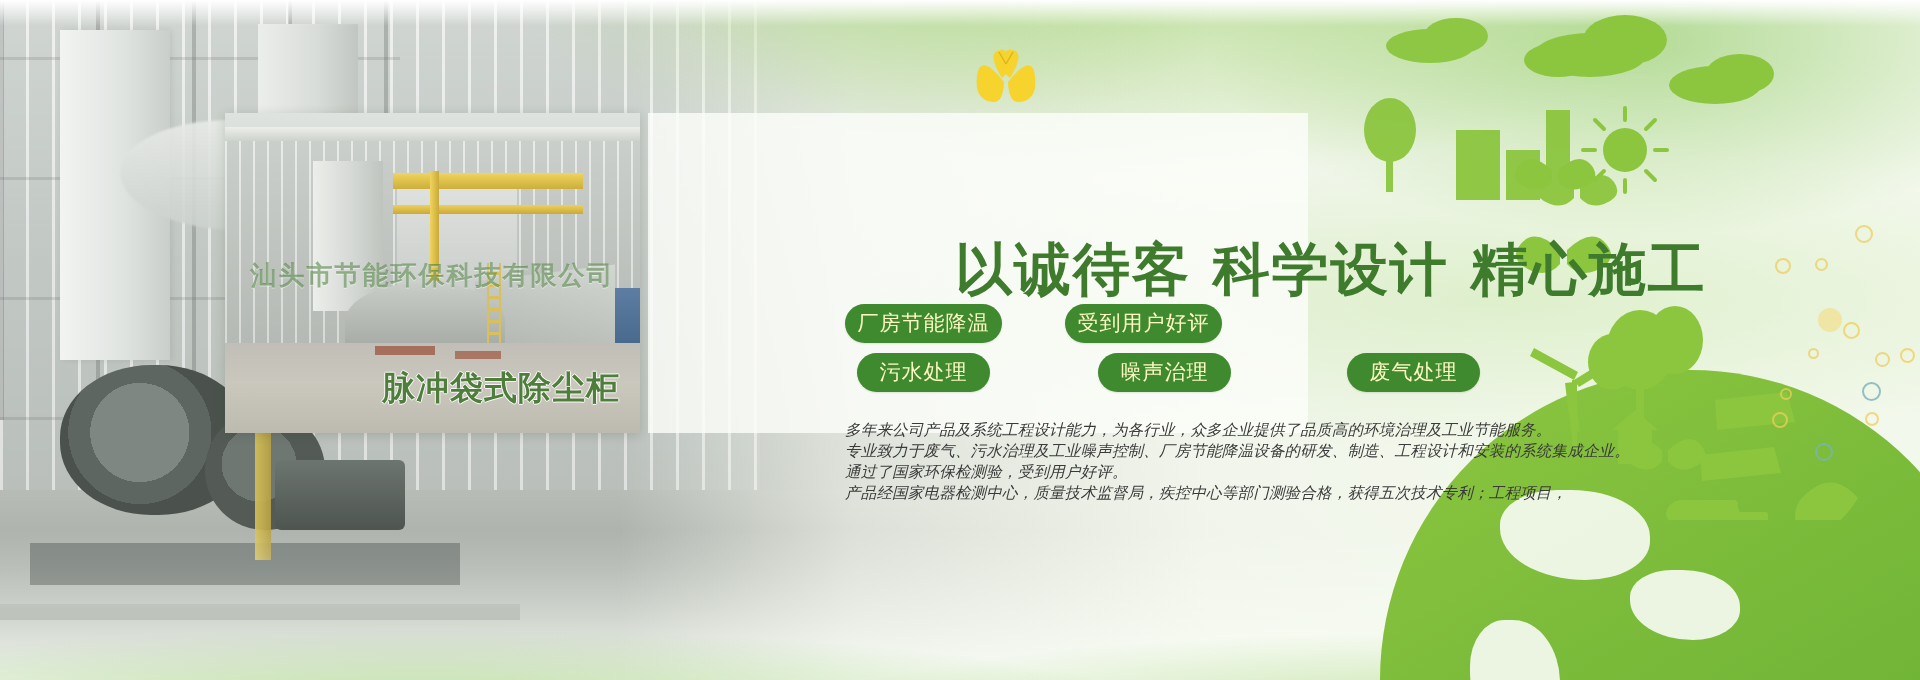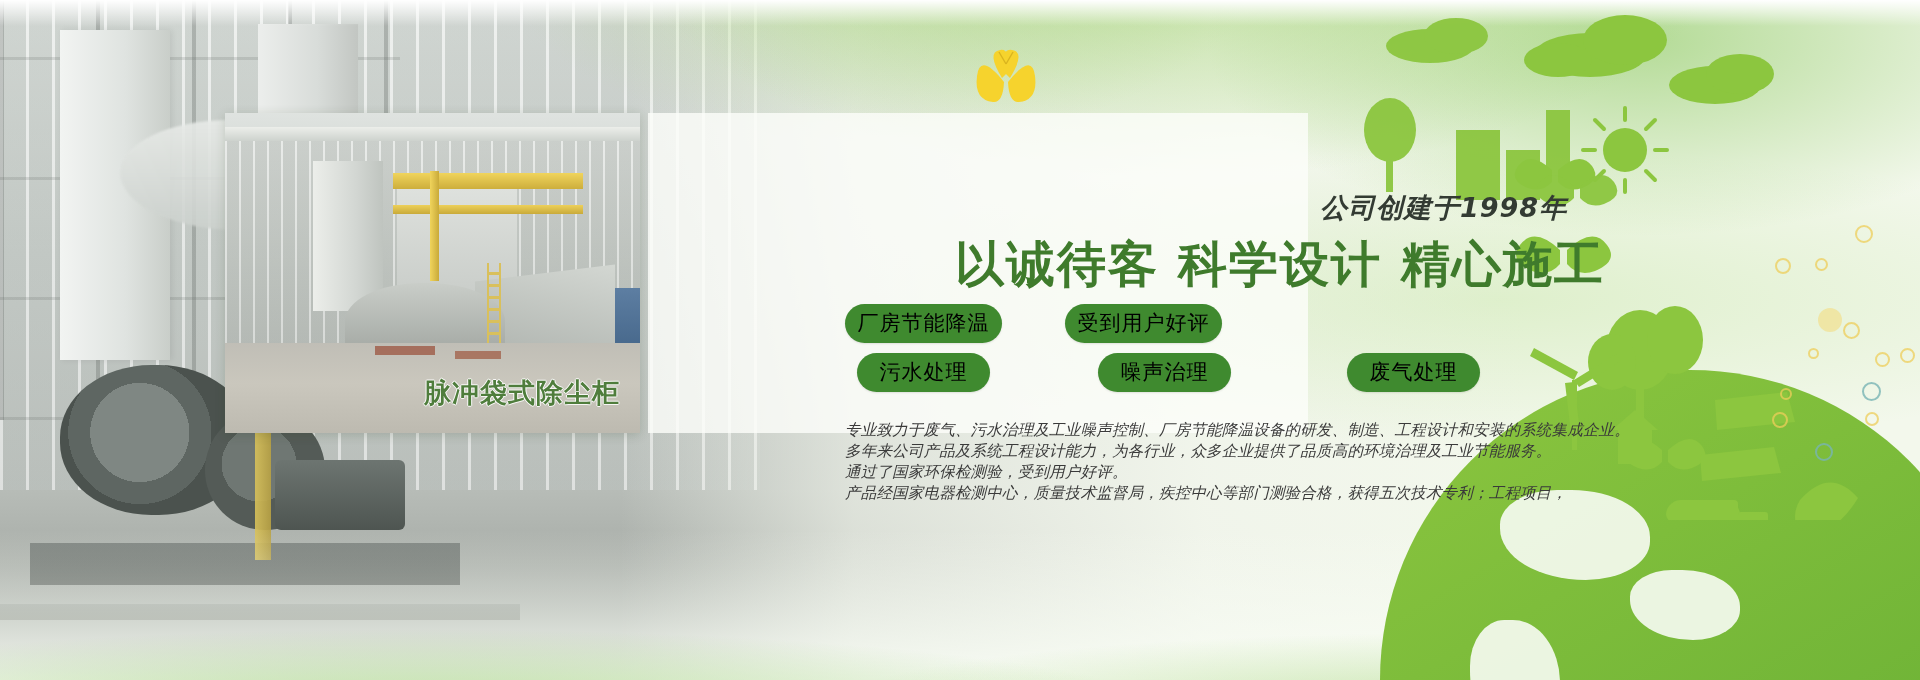--- a/index.html
+++ b/index.html
@@ -185,54 +185,54 @@
   .photo-watermark {
     position:absolute; left:0; top:145px; width:415px;
     text-align:center;
     font-size:26px; font-weight:700; letter-spacing:2px;
     color:rgba(60,115,45,.52);
     text-shadow:0 1px 0 rgba(255,255,255,.45);
     white-space:nowrap;
   }
   .photo-caption {
     position:absolute; right:20px; bottom:22px;
-    font-size:27px; font-weight:700; letter-spacing:1px;
+    font-size:33px; font-weight:700; letter-spacing:1px;
     color:#4f7d3c;
     text-shadow:
       1px 0 0 rgba(255,255,255,.85), -1px 0 0 rgba(255,255,255,.85),
       0 1px 0 rgba(255,255,255,.85), 0 -1px 0 rgba(255,255,255,.85);
     white-space:nowrap;
   }
 
   
   .content-panel {
     position:absolute; left:648px; top:113px; width:660px; height:320px;
     background:rgba(252,254,250,.80);
   }
 
   .est-line {
     position:absolute; left:1320px; top:190px;
     font-size:27px; font-weight:700; font-style:italic;
     color:#333b33; letter-spacing:1px; white-space:nowrap;
   }
   .headline {
     position:absolute; left:955px; top:232px;
-    font-size:49px; font-weight:700;
+    font-size:57px; font-weight:700;
     color:#3f7b2c; letter-spacing:2px; white-space:nowrap;
   }
 
   .pill-rows {
     position:absolute; left:845px; top:304px; width:720px;
   }
   .pill-row { display:flex; gap:12px; margin-bottom:10px; }
   .pill {
     height:39px; line-height:39px;
     border-radius:20px;
     background:#3f8a2f;
-    color:#000000;
+    color:#fef9c3;
     font-size:21px; font-weight:500;
     text-align:center;
     white-space:nowrap;
     letter-spacing:1px;
     box-shadow:0 1px 2px rgba(0,0,0,.10);
   }
   .pill.w1 { width:157px; }
   .pill.w2 { width:182px; margin-left:51px; }
   .pill.w3 { width:157px; margin-left:51px; }
   .pill.s1 { width:133px; margin-left:12px;text-align:center; }
@@ -427,41 +427,41 @@
     <div class="pc-yellow3"></div>
     <div class="pc-blue"></div>
     <div class="pc-duct"></div>
     <div class="pc-tank"></div>
     <div class="pc-ladder"></div>
     <div class="pc-shadow"></div>
     <div class="pc-ground"></div>
     <div class="pc-red1"></div>
     <div class="pc-red2"></div>
 
+    <div class="photo-watermark">汕头市节能环保科技有限公司</div>
     <div class="photo-caption">脉冲袋式除尘柜</div>
   </div>
 
   <div class="content-panel"></div>
 
-  <div class="est-line">公司创建于1998年</div>
 
   <div class="headline">以诚待客 科学设计 精心施工</div>
 
   <div class="pill-rows">
     <div class="pill-row">
       <span class="pill w1">厂房节能降温</span>
       <span class="pill w3">受到用户好评</span>
     </div>
     <div class="pill-row">
       <span class="pill s1">污水处理</span>
       <span class="pill s2">噪声治理</span>
       <span class="pill s3">废气处理</span>
     </div>
   </div>
 
   <div class="body-copy">
+    <p>多年来公司产品及系统工程设计能力，为各行业，众多企业提供了品质高的环境治理及工业节能服务。</p>
     <p>专业致力于废气、污水治理及工业噪声控制、厂房节能降温设备的研发、制造、工程设计和安装的系统集成企业。</p>
-    <p>多年来公司产品及系统工程设计能力，为各行业，众多企业提供了品质高的环境治理及工业节能服务。</p>
     <p>通过了国家环保检测验，受到用户好评。</p>
     <p>产品经国家电器检测中心，质量技术监督局，疾控中心等部门测验合格，获得五次技术专利；工程项目，</p>
   </div>
 
 </div>
 
 </body></html>

